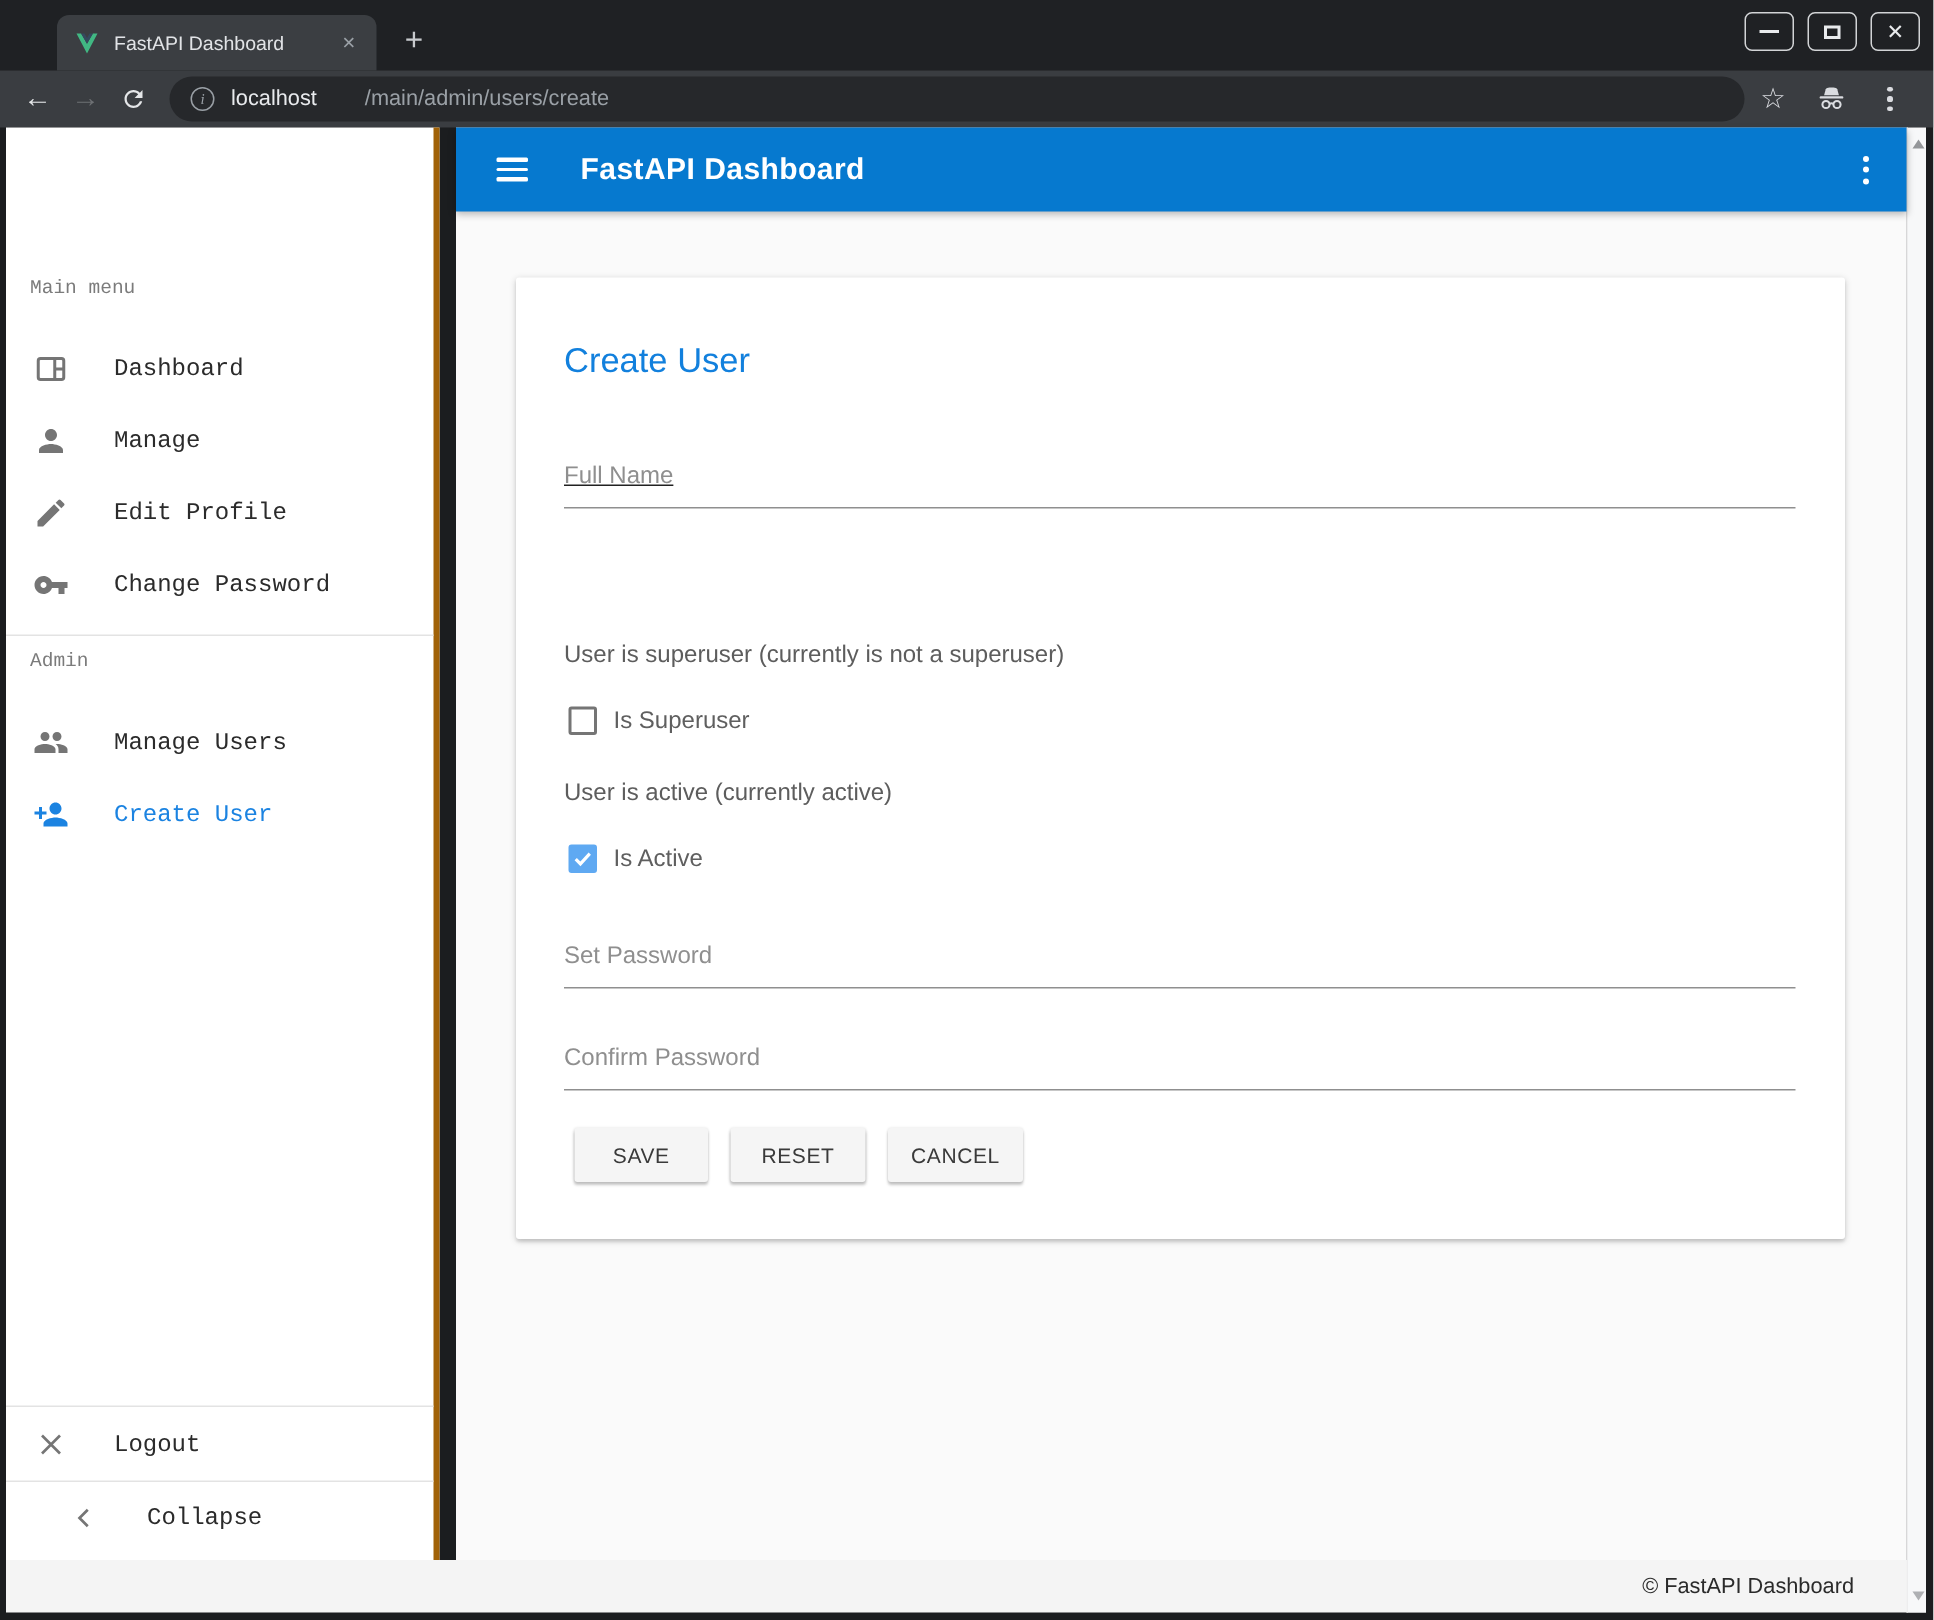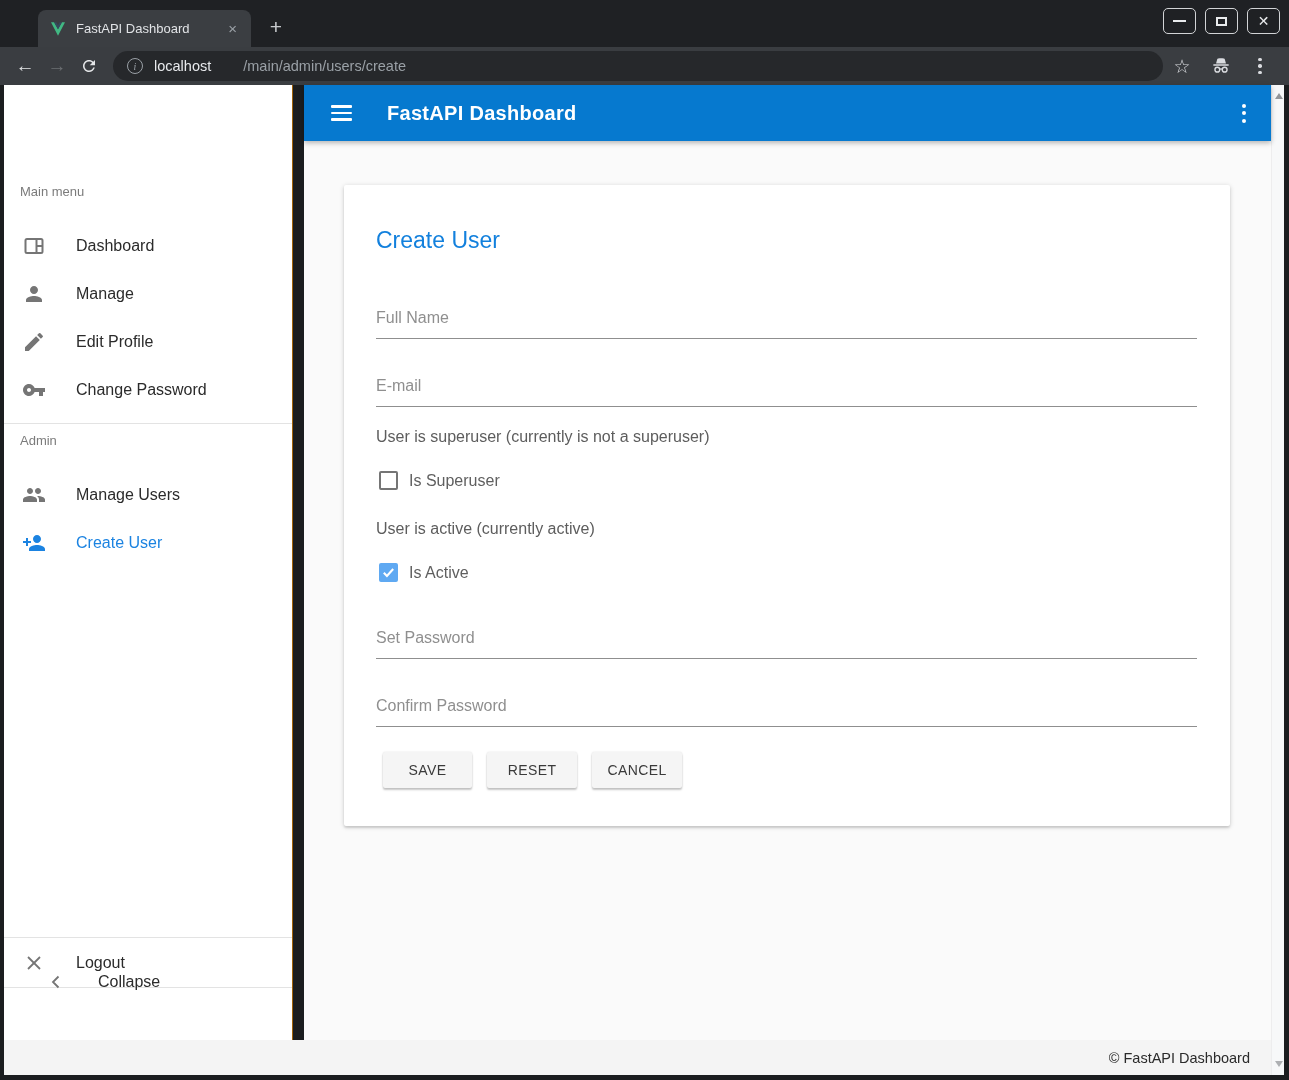--- a/index.html
+++ b/index.html
@@ -41,34 +41,34 @@
   .url-host { color:#e8eaed; }
   .url-path { color:#9aa0a6;padding-left:32px; }
   .toolbar-right { margin-left:auto; display:flex; align-items:center; gap:9px; padding-right:14px; }
   .tb-icon { width:30px; height:30px; display:flex; align-items:center; justify-content:center; color:#dadce0; }
   .star { font-size:19px; }
   .kebab-dots { display:flex; flex-direction:column; gap:3px; }
   .kebab-dots i { width:3.5px; height:3.5px; border-radius:50%; background:#dadce0; }
 
   
   .sidebar { position:absolute; left:4px; top:85px; width:289px; height:955px; background:#ffffff;
-             border-right:1px solid #a16207; }
+             border-right:4px solid #a16207;font-family:Liberation Mono, monospace; }
   .side-section-label { position:absolute; left:16px; font-size:13px; color:#7b7b7b; }
   .label-main { top:99px; }
   .label-admin { top:348px; }
   .side-item { position:absolute; left:0; width:100%; height:48px; display:flex; align-items:center;
                padding-left:18px; cursor:pointer; }
   .side-item svg { width:24px; height:24px; flex:0 0 24px; }
   .side-item .ic { color:#757575; }
   .side-item .lbl { margin-left:30px; font-size:16px; color:#2b2b2b; }
   .side-item.active .ic { color:#1b83e1; }
   .side-item.active .lbl { color:#1b83e1; }
   .row-dash { top:137px; } .row-prof { top:185px; } .row-edit { top:233px;text-align:right; } .row-pass { top:281px; }
   .row-musers { top:386px; } .row-cuser { top:434px; }
-  .row-logout { top:854px; } .row-collapse { top:873px;padding-left:40px; }
+  .row-logout { top:854px; } .row-collapse { top:903px;padding-left:40px; }
   .side-divider { position:absolute; left:0; width:100%; height:1px; background:#e3e3e3; }
   .div-1 { top:338px; } .div-2 { top:852px; } .div-3 { top:902px; }
 
   
   .main { position:absolute; left:304px; top:85px; width:967px; height:955px; background:#fafafa; }
   .appbar { position:absolute; left:0; top:0; width:100%; height:56px; background:#0679cf;
             box-shadow:0 2px 5px rgba(0,0,0,0.28); display:flex; align-items:center; z-index:5; }
   .hamburger { margin-left:24px; width:26px; height:26px; display:flex; flex-direction:column;
                justify-content:center; gap:4px; }
   .hamburger i { display:block; width:21px; height:2.4px; background:#ffffff; border-radius:1px; margin:0 auto; }
@@ -76,41 +76,41 @@
   .appbar-kebab { margin-left:auto; margin-right:25px; display:flex; flex-direction:column; gap:3.5px; }
   .appbar-kebab i { width:4px; height:4px; border-radius:50%; background:#ffffff; }
 
   .card { position:absolute; left:40px; top:100px; width:886px; height:641px; background:#ffffff;
           border-radius:2px; box-shadow:0 1px 5px rgba(0,0,0,0.18), 0 2px 2px rgba(0,0,0,0.10); }
   .card-title { position:absolute; left:32px; top:42px; font-size:23px; color:#1280dd; }
   .tf { position:absolute; left:32px; width:821px; height:34px; background:transparent; border:none;
         border-bottom:1px solid #8f8f8f; font-size:16px; color:#212121; outline:none; border-radius:0;
         font-family:"Liberation Sans",sans-serif; padding:0 0 7px 0; }
   .tf::placeholder { color:#8f8f8f; opacity:1; }
-  .tf-fullname { top:120px; } .tf-email { top:188px; }
+  .tf-fullname { top:120px;text-decoration:underline; } .tf-email { top:188px; }
   .tf-setpw { top:440px; } .tf-confirmpw { top:508px; }
   .hint { position:absolute; left:32px; font-size:16px; color:#5d5d5d; }
   .hint-super { top:243px; } .hint-active { top:335px; }
   .cb-row { position:absolute; left:35px; display:flex; align-items:center; }
   .cb-super { top:286px; } .cb-active { top:378px; }
   .checkbox { width:19px; height:19px; border:2px solid #757575; border-radius:2px; background:#fff;
               display:flex; align-items:center; justify-content:center; }
   .checkbox svg { display:none; width:15px; height:15px; }
   .checkbox.checked { border-color:#5fa9f2; background:#5fa9f2; }
   .checkbox.checked svg { display:block; }
   .cb-label { margin-left:11px; font-size:16px; color:#5f5f5f; }
   .btn-row { position:absolute; left:39px; top:567px; display:flex; gap:15px; }
   .btn { height:36px; background:#f5f5f5; border:none; border-radius:2px; font-family:"Liberation Sans",sans-serif;
          font-size:14px; font-weight:500; color:#3a3a3a; letter-spacing:0.4px;
          box-shadow:0 2px 2px rgba(0,0,0,0.22), 0 0 2px rgba(0,0,0,0.12); cursor:pointer; }
   .btn-save { width:89px; } .btn-reset { width:90px; } .btn-cancel { width:90px; }
 
   
   .footer { position:absolute; left:4px; top:1040px; width:1280px; height:35px; background:#f4f4f4;
-            display:flex; align-items:center; justify-content:flex-end; padding-right:34px; }
+            display:flex; align-items:center; justify-content:flex-end; padding-right:48px; }
   .footer-text { font-size:14.5px; color:#2b2b2b; }
 
   
   .scrollbar { position:absolute; left:1271px; top:85px; width:13px; height:990px; background:#f7f8f9;
                border-left:1px solid #ededee; }
   .sb-arrow { position:absolute; left:0; width:13px; height:14px; display:flex; align-items:center; justify-content:center; }
   .sb-up { top:4px; } .sb-down { bottom:4px; }
   .tri-up { width:0; height:0; border-left:4.5px solid transparent; border-right:4.5px solid transparent;
             border-bottom:6px solid #949699; }
   .tri-down { width:0; height:0; border-left:4.5px solid transparent; border-right:4.5px solid transparent;
@@ -256,21 +256,20 @@
           <i></i>
           <i></i>
           <i></i>
         </div>
     </div>
 
     <div class="card">
       <div class="card-title">Create User</div>
 
       <input class="tf tf-fullname" type="text" placeholder="Full Name" style="">
-      <input class="tf tf-email" type="text" placeholder="E-mail" style="">
 
       <div class="hint hint-super">User is superuser (currently is not a superuser)</div>
       <div class="cb-row cb-super">
         <span class="checkbox">
           
         </span>
         <span class="cb-label">Is Superuser</span>
       </div>
 
       <div class="hint hint-active">User is active (currently active)</div>

